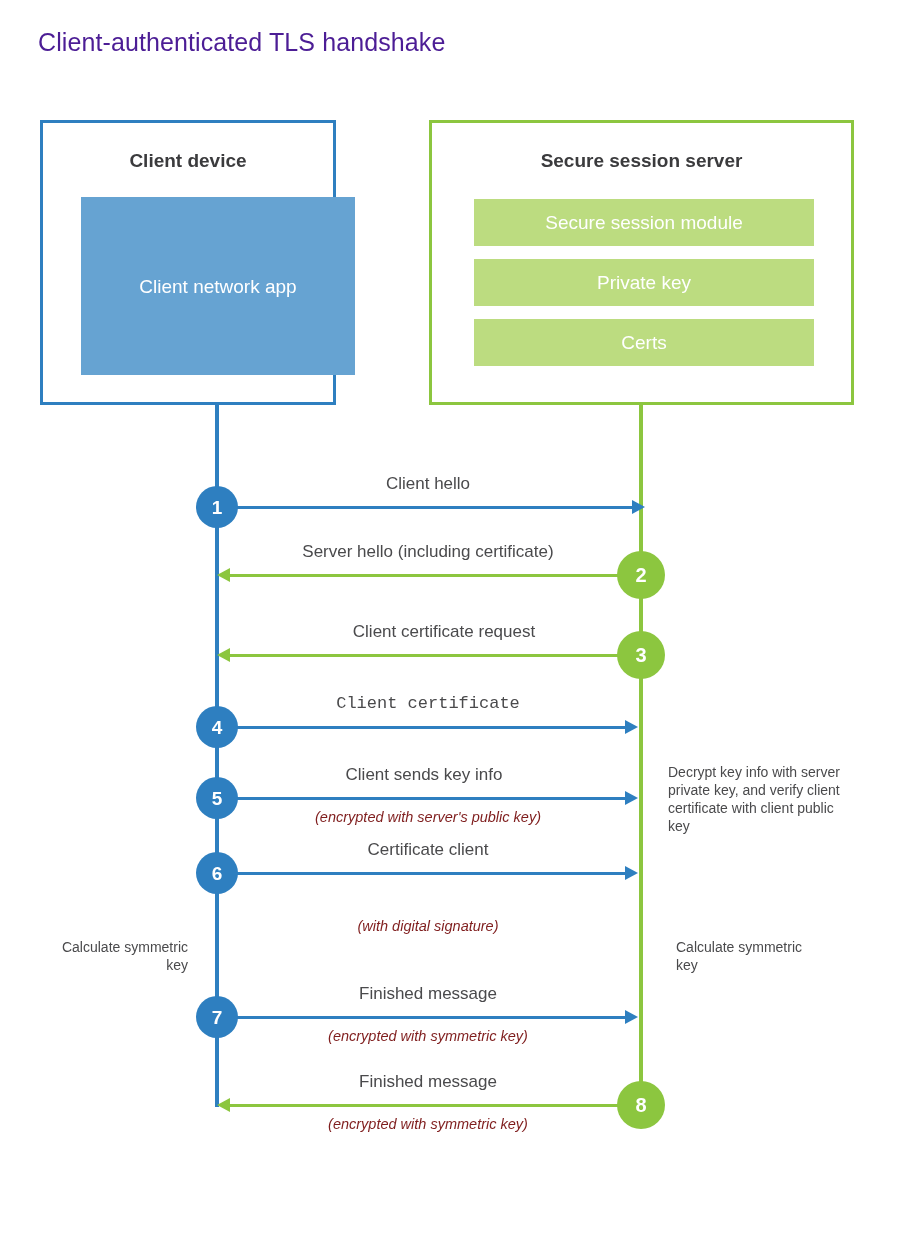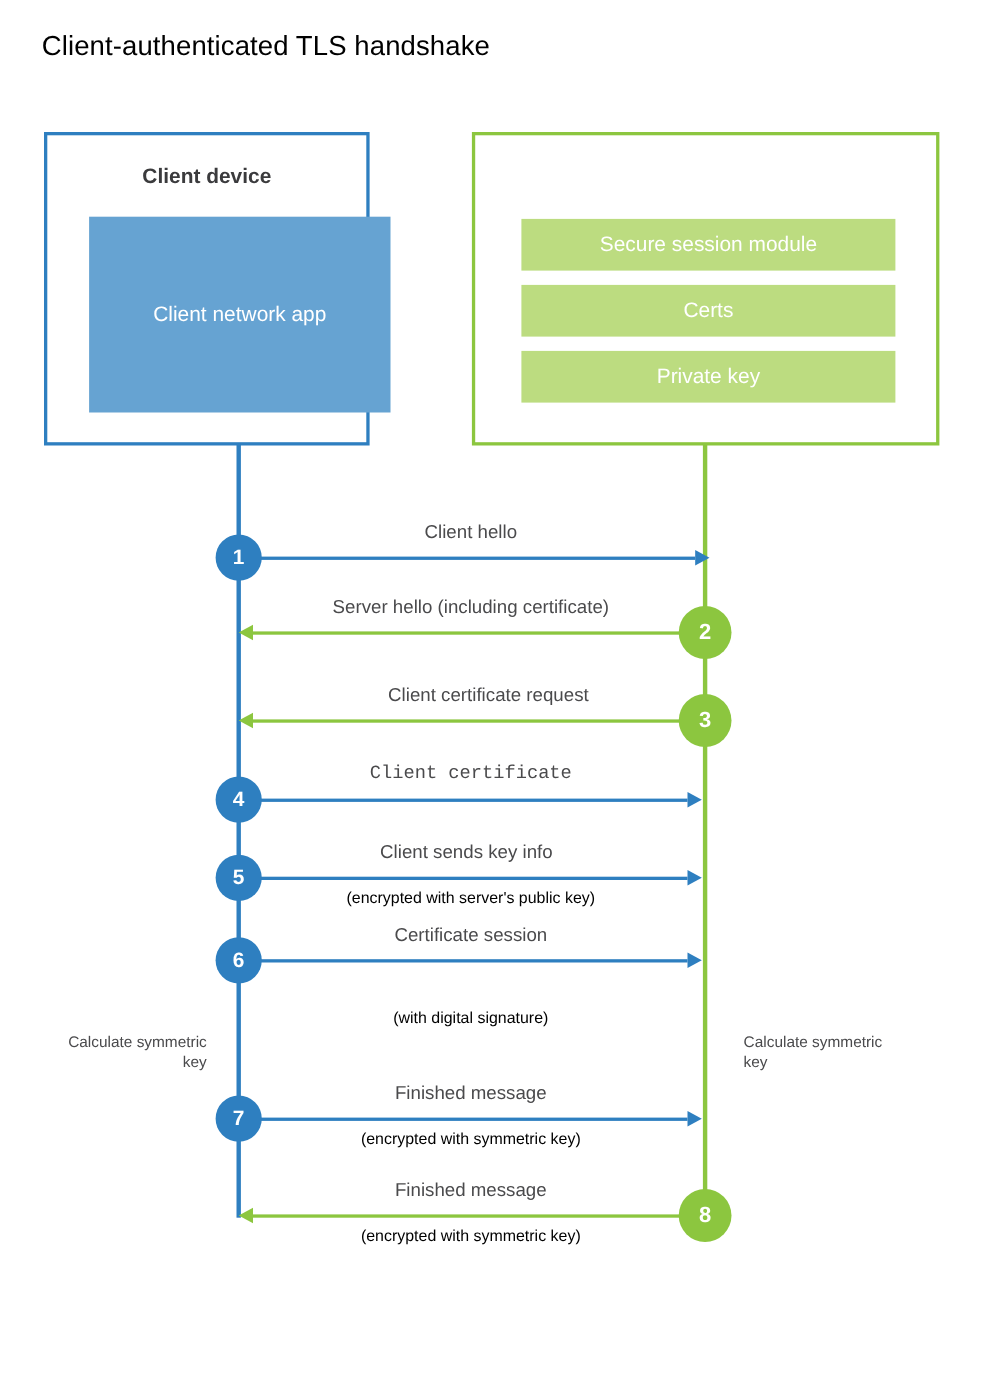--- a/index.html
+++ b/index.html
@@ -21,21 +21,21 @@
     height: 1256px;
   }
 
   
   .page-title {
     position: absolute;
     left: 38px;
     top: 28px;
     font-size: 25px;
     font-weight: 400;
-    color: #000000;
+    color: #4c1d95;
     letter-spacing: 0.1px;
     white-space: nowrap;
   }
 
   
   .party-box {
     position: absolute;
     box-sizing: border-box;
     background: #ffffff;
   }
@@ -132,21 +132,21 @@
 
   .msg-label {
     position: absolute;
     text-align: center;
     font-size: 17px;
     color: #4a4a4c;
     white-space: nowrap;
     transform: translateX(-50%);
   }
   .msg-label.primary { top: -33px; }
-  .msg-label.sub { top: 11px; font-size: 14.5px; color: #000000; }
+  .msg-label.sub { top: 11px; font-size: 14.5px; color: #7f1d1d; font-style: italic; }
 
   
   .step {
     position: absolute;
     border-radius: 50%;
     color: #ffffff;
     font-weight: bold;
     display: flex;
     align-items: center;
     justify-content: center;
@@ -172,24 +172,25 @@
 <div id="canvas">
 
   <div class="page-title">Client-authenticated TLS handshake</div>
 
   <div class="party-box client">
     <div class="party-title">Client device</div>
     <div class="client-app">Client network app</div>
   </div>
 
   <div class="party-box server">
+    <div class="party-title">Secure session server</div>
     <div class="server-bars">
       <div class="server-bar">Secure session module</div>
+      <div class="server-bar">Private key</div>
       <div class="server-bar">Certs</div>
-      <div class="server-bar">Private key</div>
     </div>
   </div>
 
   <div class="lifeline client"></div>
   <div class="lifeline server"></div>
 
   <div class="msg" style="top:507px;">
     <div class="arrow-line blue" style="left:217px; width:415px;"></div>
     <div class="arrow-head right blue" style="left:632px;"></div>
     <div class="msg-label primary" style="left:428px;">Client hello</div>
@@ -221,39 +222,40 @@
     <div class="arrow-line blue" style="left:217px; width:408px;"></div>
     <div class="arrow-head right blue" style="left:625px;"></div>
     <div class="msg-label primary" style="left:424px;">Client sends key info</div>
     <div class="msg-label sub" style="left:428px;">(encrypted with server's public key)</div>
   </div>
   <div class="step blue" style="left:196px; top:777px;">5</div>
 
   <div class="msg" style="top:873px;">
     <div class="arrow-line blue" style="left:217px; width:408px;"></div>
     <div class="arrow-head right blue" style="left:625px;"></div>
-    <div class="msg-label primary" style="left:428px;">Certificate session</div>
+    <div class="msg-label primary" style="left:428px;">Certificate client</div>
     <div class="msg-label sub" style="left:428px;margin-top:34px;">(with digital signature)</div>
   </div>
   <div class="step blue" style="left:196px; top:852px;">6</div>
 
   <div class="msg" style="top:1017px;">
     <div class="arrow-line blue" style="left:217px; width:408px;"></div>
     <div class="arrow-head right blue" style="left:625px;"></div>
     <div class="msg-label primary" style="left:428px;">Finished message</div>
     <div class="msg-label sub" style="left:428px;">(encrypted with symmetric key)</div>
   </div>
   <div class="step blue" style="left:196px; top:996px;">7</div>
 
   <div class="msg" style="top:1105px;">
     <div class="arrow-line green" style="left:230px; width:410px;"></div>
     <div class="arrow-head left green" style="left:217px;"></div>
     <div class="msg-label primary" style="left:428px;">Finished message</div>
     <div class="msg-label sub" style="left:428px;">(encrypted with symmetric key)</div>
   </div>
   <div class="step green" style="left:617px; top:1081px;">8</div>
 
+  <div class="side-note left-align" style="left:668px; top:763px; width:175px;">Decrypt key info with server private key, and verify client certificate with client public key</div>
 
   <div class="side-note right-align" style="left:40px; top:938px; width:148px;">Calculate symmetric key</div>
 
   <div class="side-note left-align" style="left:676px; top:938px; width:150px;">Calculate symmetric key</div>
 
 </div>
 
 </body></html>

